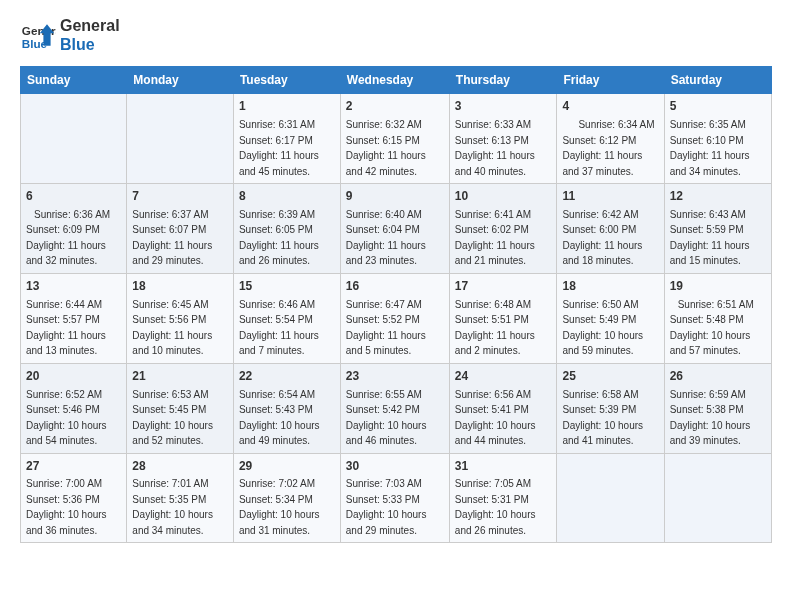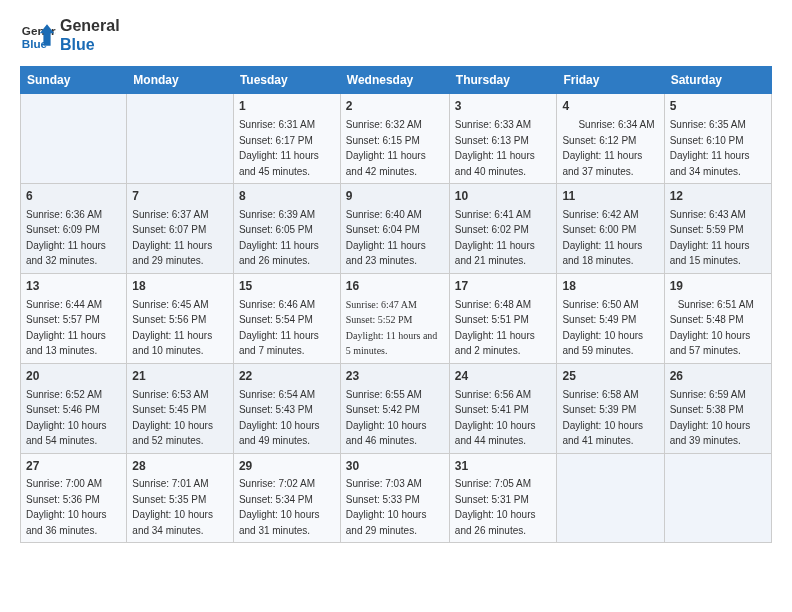--- a/index.html
+++ b/index.html
@@ -135,21 +135,21 @@
 Sunset: 6:13 PM
 Daylight: 11 hours and 40 minutes.</span></td>
           <td><span class="day-num">4</span><span class="day-content" style="white-space: pre-line; margin-left: 16px;">Sunrise: 6:34 AM
 Sunset: 6:12 PM
 Daylight: 11 hours and 37 minutes.</span></td>
           <td><span class="day-num">5</span><span class="day-content" style="white-space: pre-line;">Sunrise: 6:35 AM
 Sunset: 6:10 PM
 Daylight: 11 hours and 34 minutes.</span></td>
         </tr>
         <tr>
-          <td><span class="day-num">6</span><span class="day-content" style="white-space: pre-line;">Sunrise: 6:36 AM
+          <td><span class="day-num">6</span><span class="day-content" style="white-space: pre-line; margin-left: 8px;">Sunrise: 6:36 AM
 Sunset: 6:09 PM
 Daylight: 11 hours and 32 minutes.</span></td>
           <td><span class="day-num">7</span><span class="day-content" style="white-space: pre-line;">Sunrise: 6:37 AM
 Sunset: 6:07 PM
 Daylight: 11 hours and 29 minutes.</span></td>
           <td><span class="day-num">8</span><span class="day-content" style="white-space: pre-line;">Sunrise: 6:39 AM
 Sunset: 6:05 PM
 Daylight: 11 hours and 26 minutes.</span></td>
           <td><span class="day-num">9</span><span class="day-content" style="white-space: pre-line;">Sunrise: 6:40 AM
 Sunset: 6:04 PM
@@ -167,21 +167,21 @@
         <tr>
           <td><span class="day-num">13</span><span class="day-content" style="white-space: pre-line;">Sunrise: 6:44 AM
 Sunset: 5:57 PM
 Daylight: 11 hours and 13 minutes.</span></td>
           <td><span class="day-num">18</span><span class="day-content" style="white-space: pre-line;">Sunrise: 6:45 AM
 Sunset: 5:56 PM
 Daylight: 11 hours and 10 minutes.</span></td>
           <td><span class="day-num">15</span><span class="day-content" style="white-space: pre-line;">Sunrise: 6:46 AM
 Sunset: 5:54 PM
 Daylight: 11 hours and 7 minutes.</span></td>
-          <td><span class="day-num">16</span><span class="day-content" style="white-space: pre-line; font-family: Liberation Serif, serif;">Sunrise: 6:47 AM
+          <td><span class="day-num">16</span><span class="day-content" style="white-space: pre-line;">Sunrise: 6:47 AM
 Sunset: 5:52 PM
 Daylight: 11 hours and 5 minutes.</span></td>
           <td><span class="day-num">17</span><span class="day-content" style="white-space: pre-line;">Sunrise: 6:48 AM
 Sunset: 5:51 PM
 Daylight: 11 hours and 2 minutes.</span></td>
           <td><span class="day-num">18</span><span class="day-content" style="white-space: pre-line;">Sunrise: 6:50 AM
 Sunset: 5:49 PM
 Daylight: 10 hours and 59 minutes.</span></td>
           <td><span class="day-num">19</span><span class="day-content" style="white-space: pre-line; margin-left: 8px;">Sunrise: 6:51 AM
 Sunset: 5:48 PM

